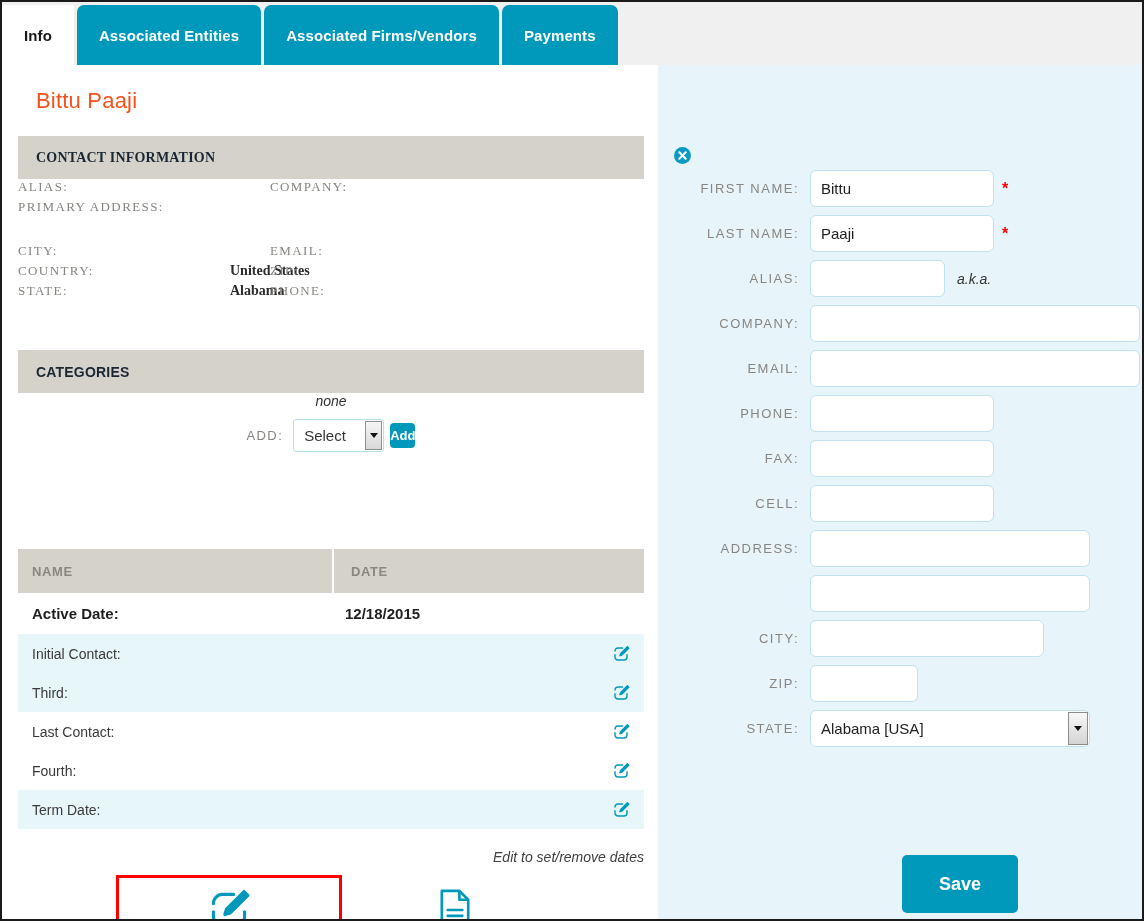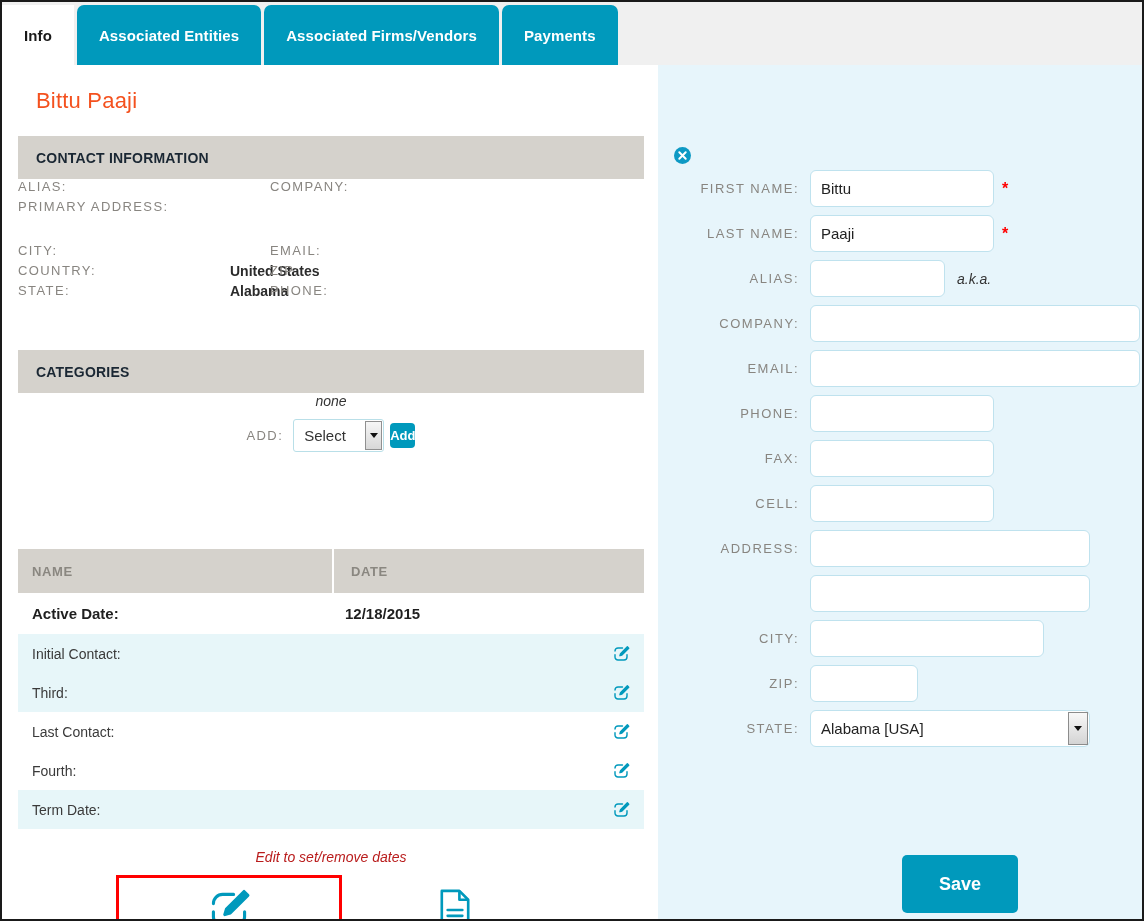--- a/index.html
+++ b/index.html
@@ -170,21 +170,21 @@
   .dt-row.first { height: 41px; }
   .dt-row .n { width: 314px; padding-left: 14px; color: #3a3a3a; }
   .dt-row .d { flex: 1; padding-left: 13px; color: #2b2b2b; }
   .dt-row.first .n, .dt-row.first .d { font-weight: bold; font-size: 15px; color: #1f1f1f; }
   .dt-row.alt { background: #e7f6f9; }
   .dt-row .editcell { width: 46px; display: flex; align-items: center; justify-content: center; }
 
   
   #dates-note {
     position: absolute; left: 16px; top: 784px; width: 626px;
-    text-align: center; font-style: italic; font-size: 14px; color: #b91c1c;
+    text-align: right; font-style: italic; font-size: 14px; color: #404040;
   }
   #actions {
     position: absolute; left: 16px; top: 810px; width: 626px;
     display: flex;
   }
   .action {
     width: 226px;
     display: flex; flex-direction: column;
     align-items: center; justify-content: center;
     padding: 10px 0 12px 0;
@@ -262,21 +262,21 @@
       <div class="tab active">Info</div>
       <div class="tab">Associated Entities</div>
       <div class="tab">Associated Firms/Vendors</div>
       <div class="tab">Payments</div>
     </div>
 
   <div id="leftcol">
 
     <div id="record-title">Bittu Paaji</div>
 
-    <div class="panelbox" style="top:71px;">
+    <div class="panelbox" style="top:71px;font-family:Liberation Serif, serif;">
       <div class="section-bar">CONTACT INFORMATION</div>
       <div id="contact-body">
           <div class="ci-row" style="top: 0px; left: 0px; width: 626px;">
             <span class="ci-label lcol">ALIAS:</span>
             <span class="ci-value lval"></span>
           </div>
           <div class="ci-row" style="top: 0px; left: 0px; width: 626px;">
             <span class="ci-label rcol">COMPANY:</span>
             <span class="ci-value rval"></span>
           </div>

